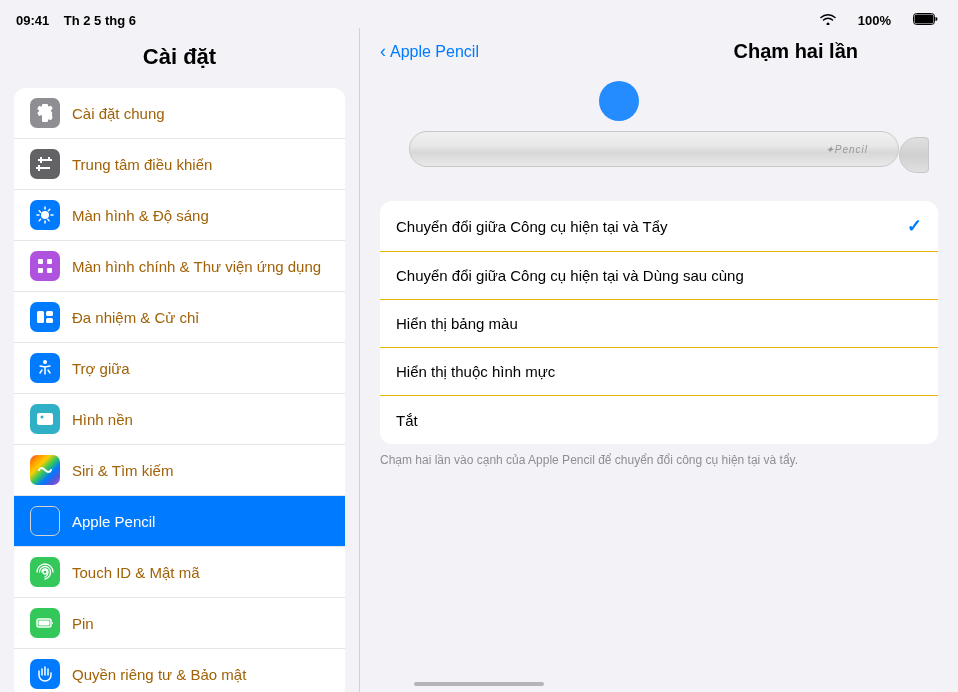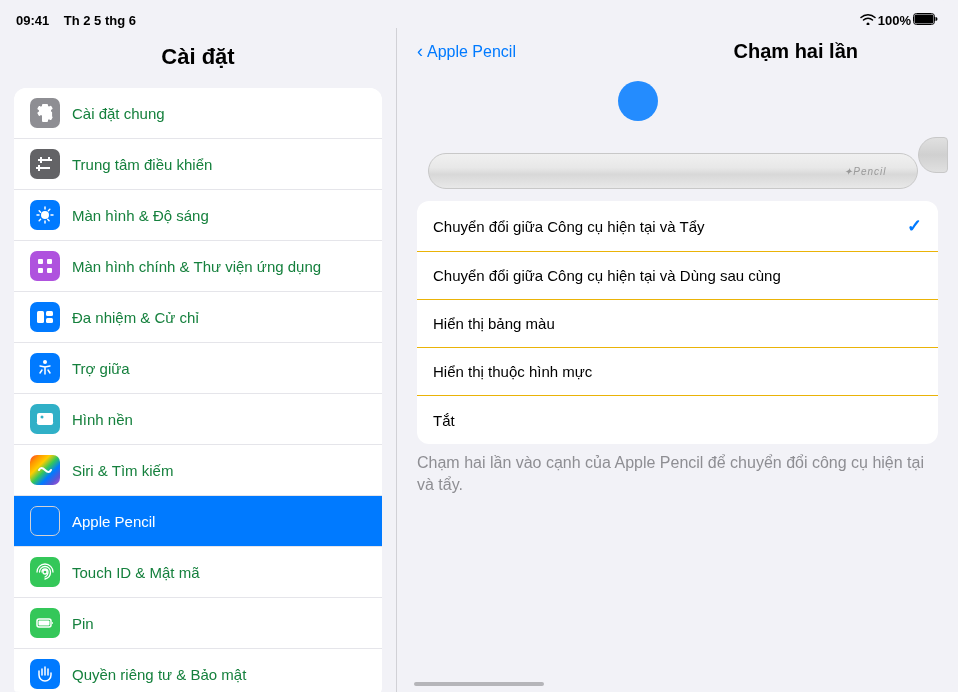--- a/index.html
+++ b/index.html
@@ -22,33 +22,33 @@
       justify-content: space-between;
       padding: 0 20px 0 16px;
       font-size: 13px;
       font-weight: 600;
       color: #000;
       flex-shrink: 0;
     }
     .status-bar-right {
       display: flex;
       align-items: center;
-      gap: 2px;
+      gap: 22px;
     }
 
     
     .main-layout {
       display: flex;
       flex: 1;
       overflow: hidden;
     }
 
     
     .sidebar {
-      width: 397px;
+      width: 360px;
       background: #f2f2f7;
       overflow-y: auto;
       flex-shrink: 0;
       padding: 8px 0;
       border-right: 1px solid #d1d1d6;
     }
     .sidebar-title {
       font-size: 22px;
       font-weight: 700;
       color: #000;
@@ -105,21 +105,21 @@
       height: 30px;
       border-radius: 7px;
       display: flex;
       align-items: center;
       justify-content: center;
       flex-shrink: 0;
       font-size: 16px;
     }
     .item-label {
       font-size: 15px;
-      color: #15803d;
+      color: #a16207;
       flex: 1;
     }
     .sidebar-item.active .item-icon svg,
     .sidebar-item.active .item-icon {
       background: transparent;
     }
 
     
     .icon-gray { background: #8e8e93; }
     .icon-gray2 { background: #636366; }
@@ -185,21 +185,21 @@
       width: 500px;
       height: 52px;
       position: relative;
     }
     .pencil-body {
       width: 490px;
       height: 36px;
       background: linear-gradient(180deg, #f0f0f0 0%, #e8e8e8 40%, #d8d8d8 60%, #e8e8e8 100%);
       border-radius: 18px;
       position: absolute;
-      top: 24px;
+      top: 2px;
       left: 0;
       border: 1px solid #c8c8c8;
       display: flex;
       align-items: center;
       justify-content: flex-end;
       padding-right: 30px;
     }
     .pencil-label-text {
       font-size: 10px;
       color: #999;
@@ -242,21 +242,21 @@
     }
     .option-checkmark {
       color: #007aff;
       font-size: 18px;
       font-weight: 600;
     }
 
     
     .description-text {
       margin: 8px 20px 12px;
-      font-size: 16px;
+      font-size: 12px;
       color: #8e8e93;
       line-height: 1.4;
     }
 
     
     .home-indicator {
       position: absolute;
       bottom: 6px;
       left: 50%;
       transform: translateX(-50%);

